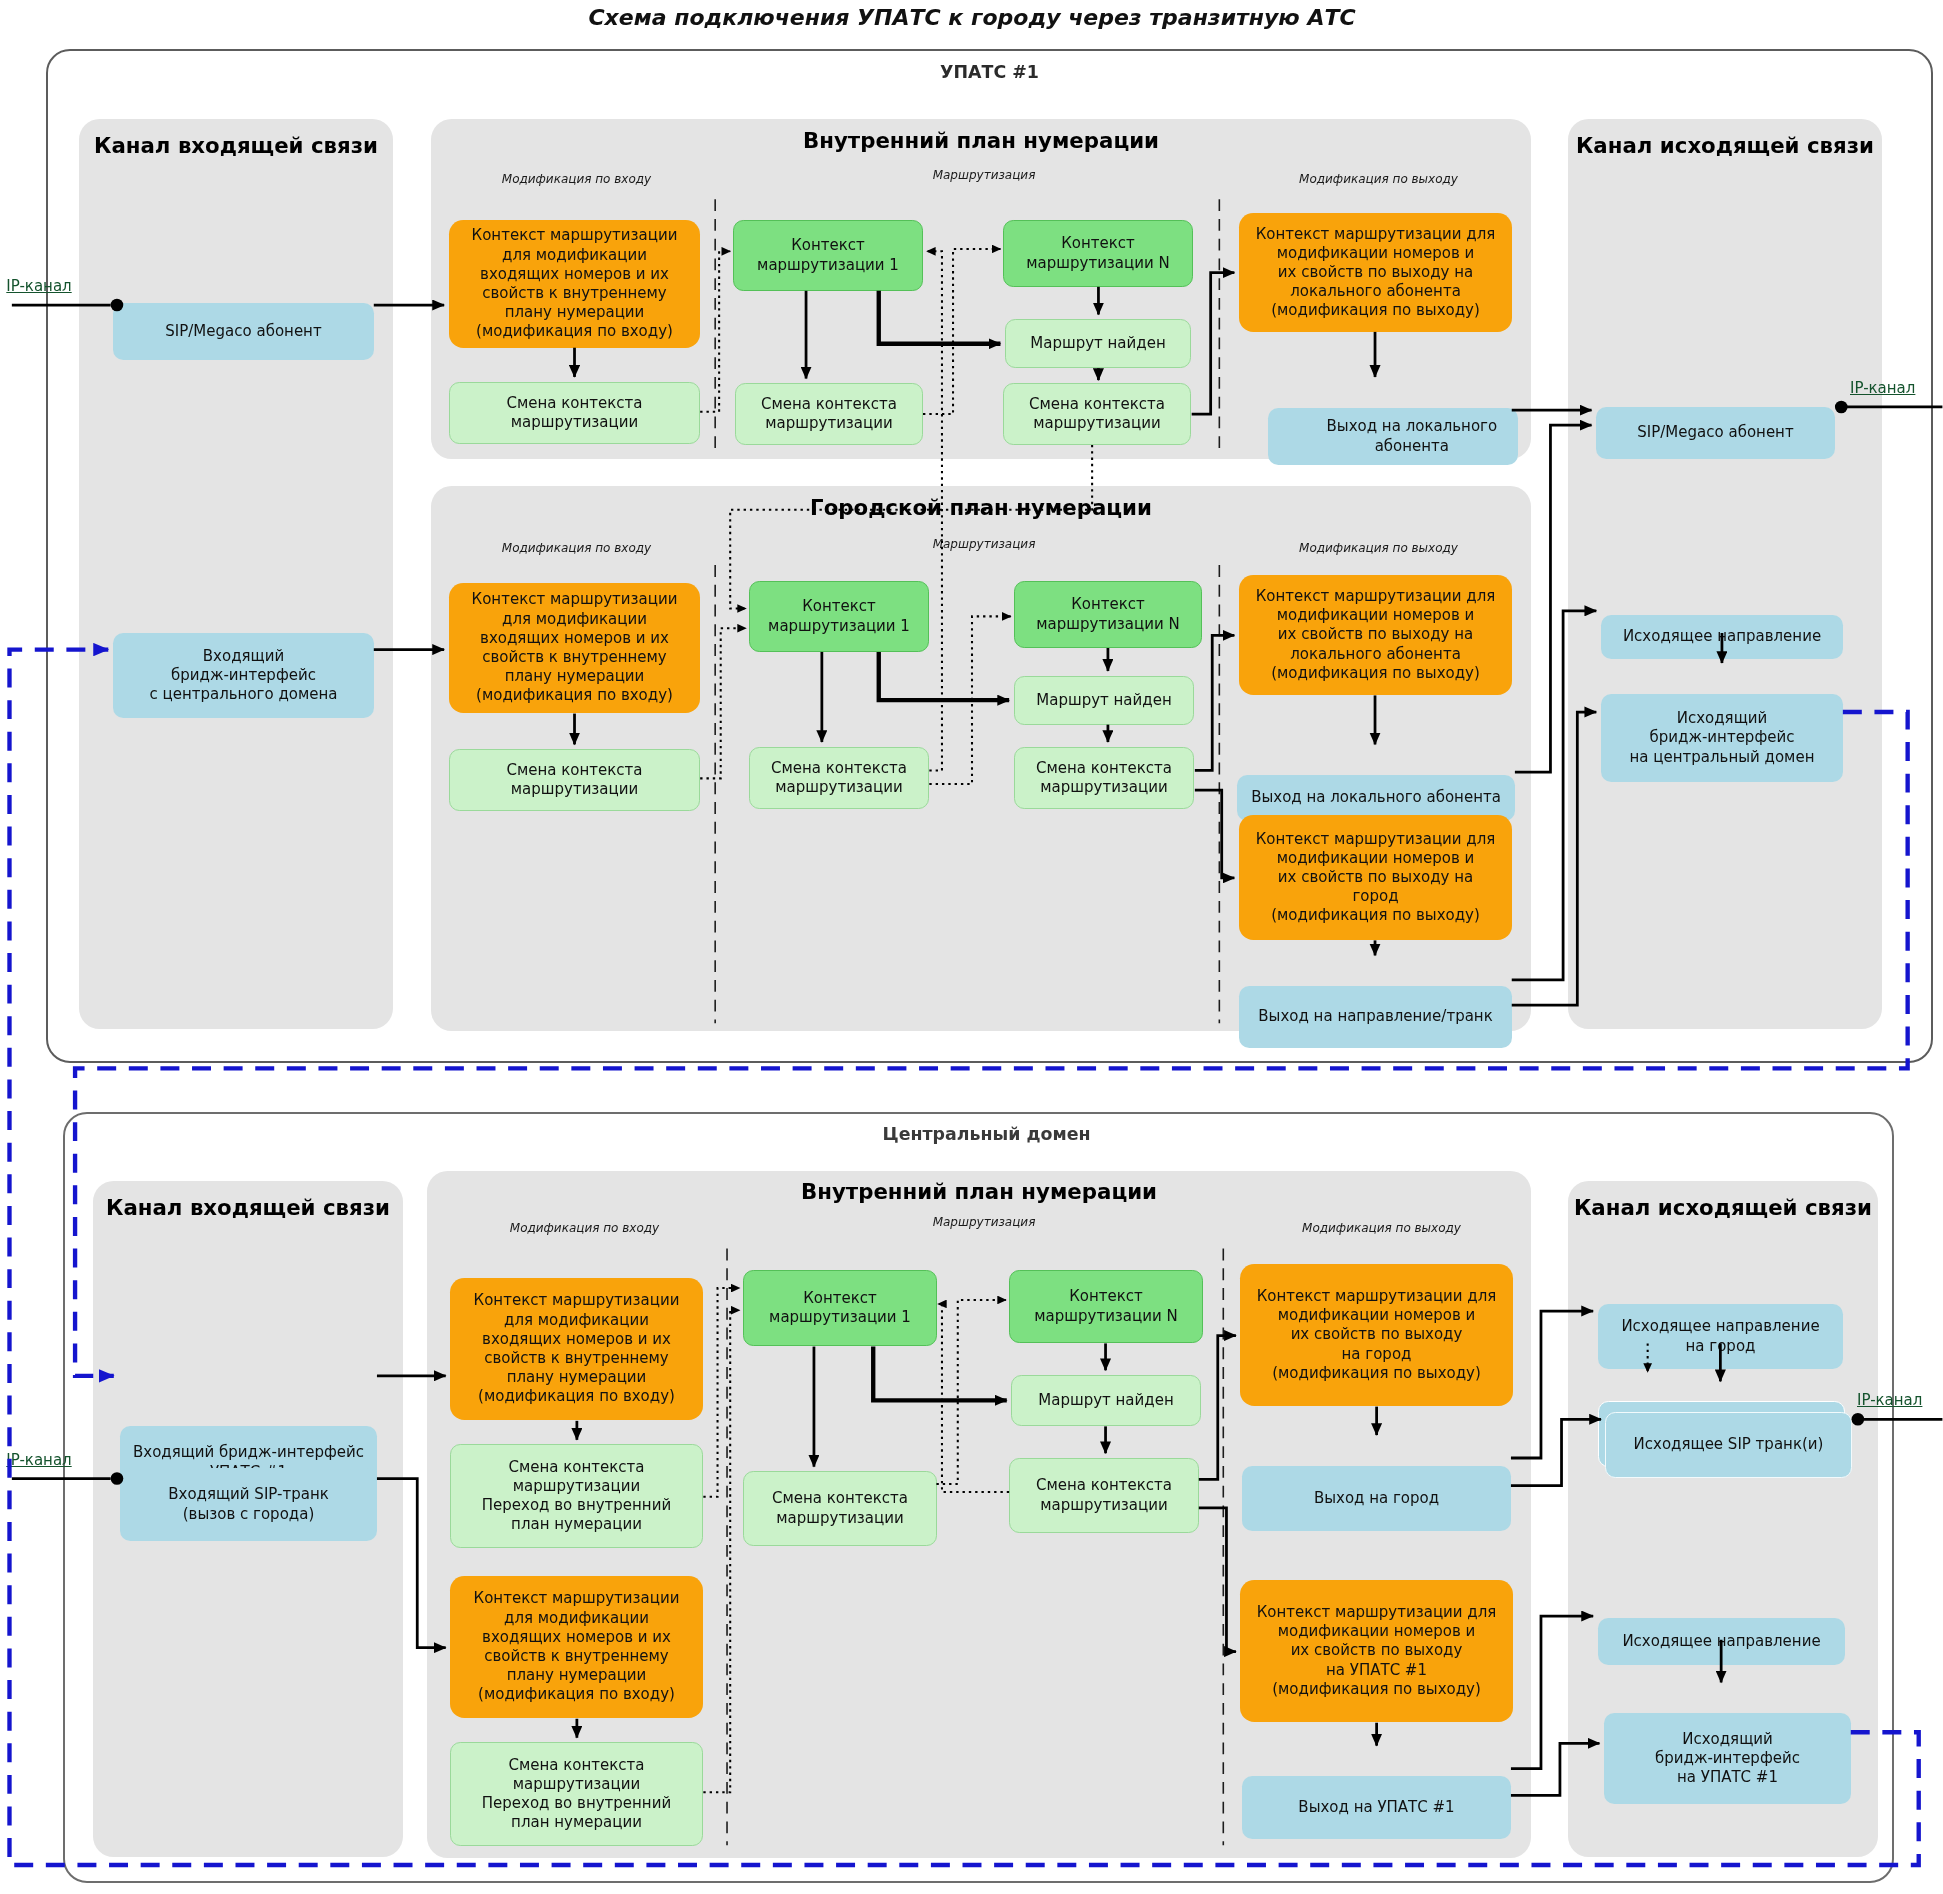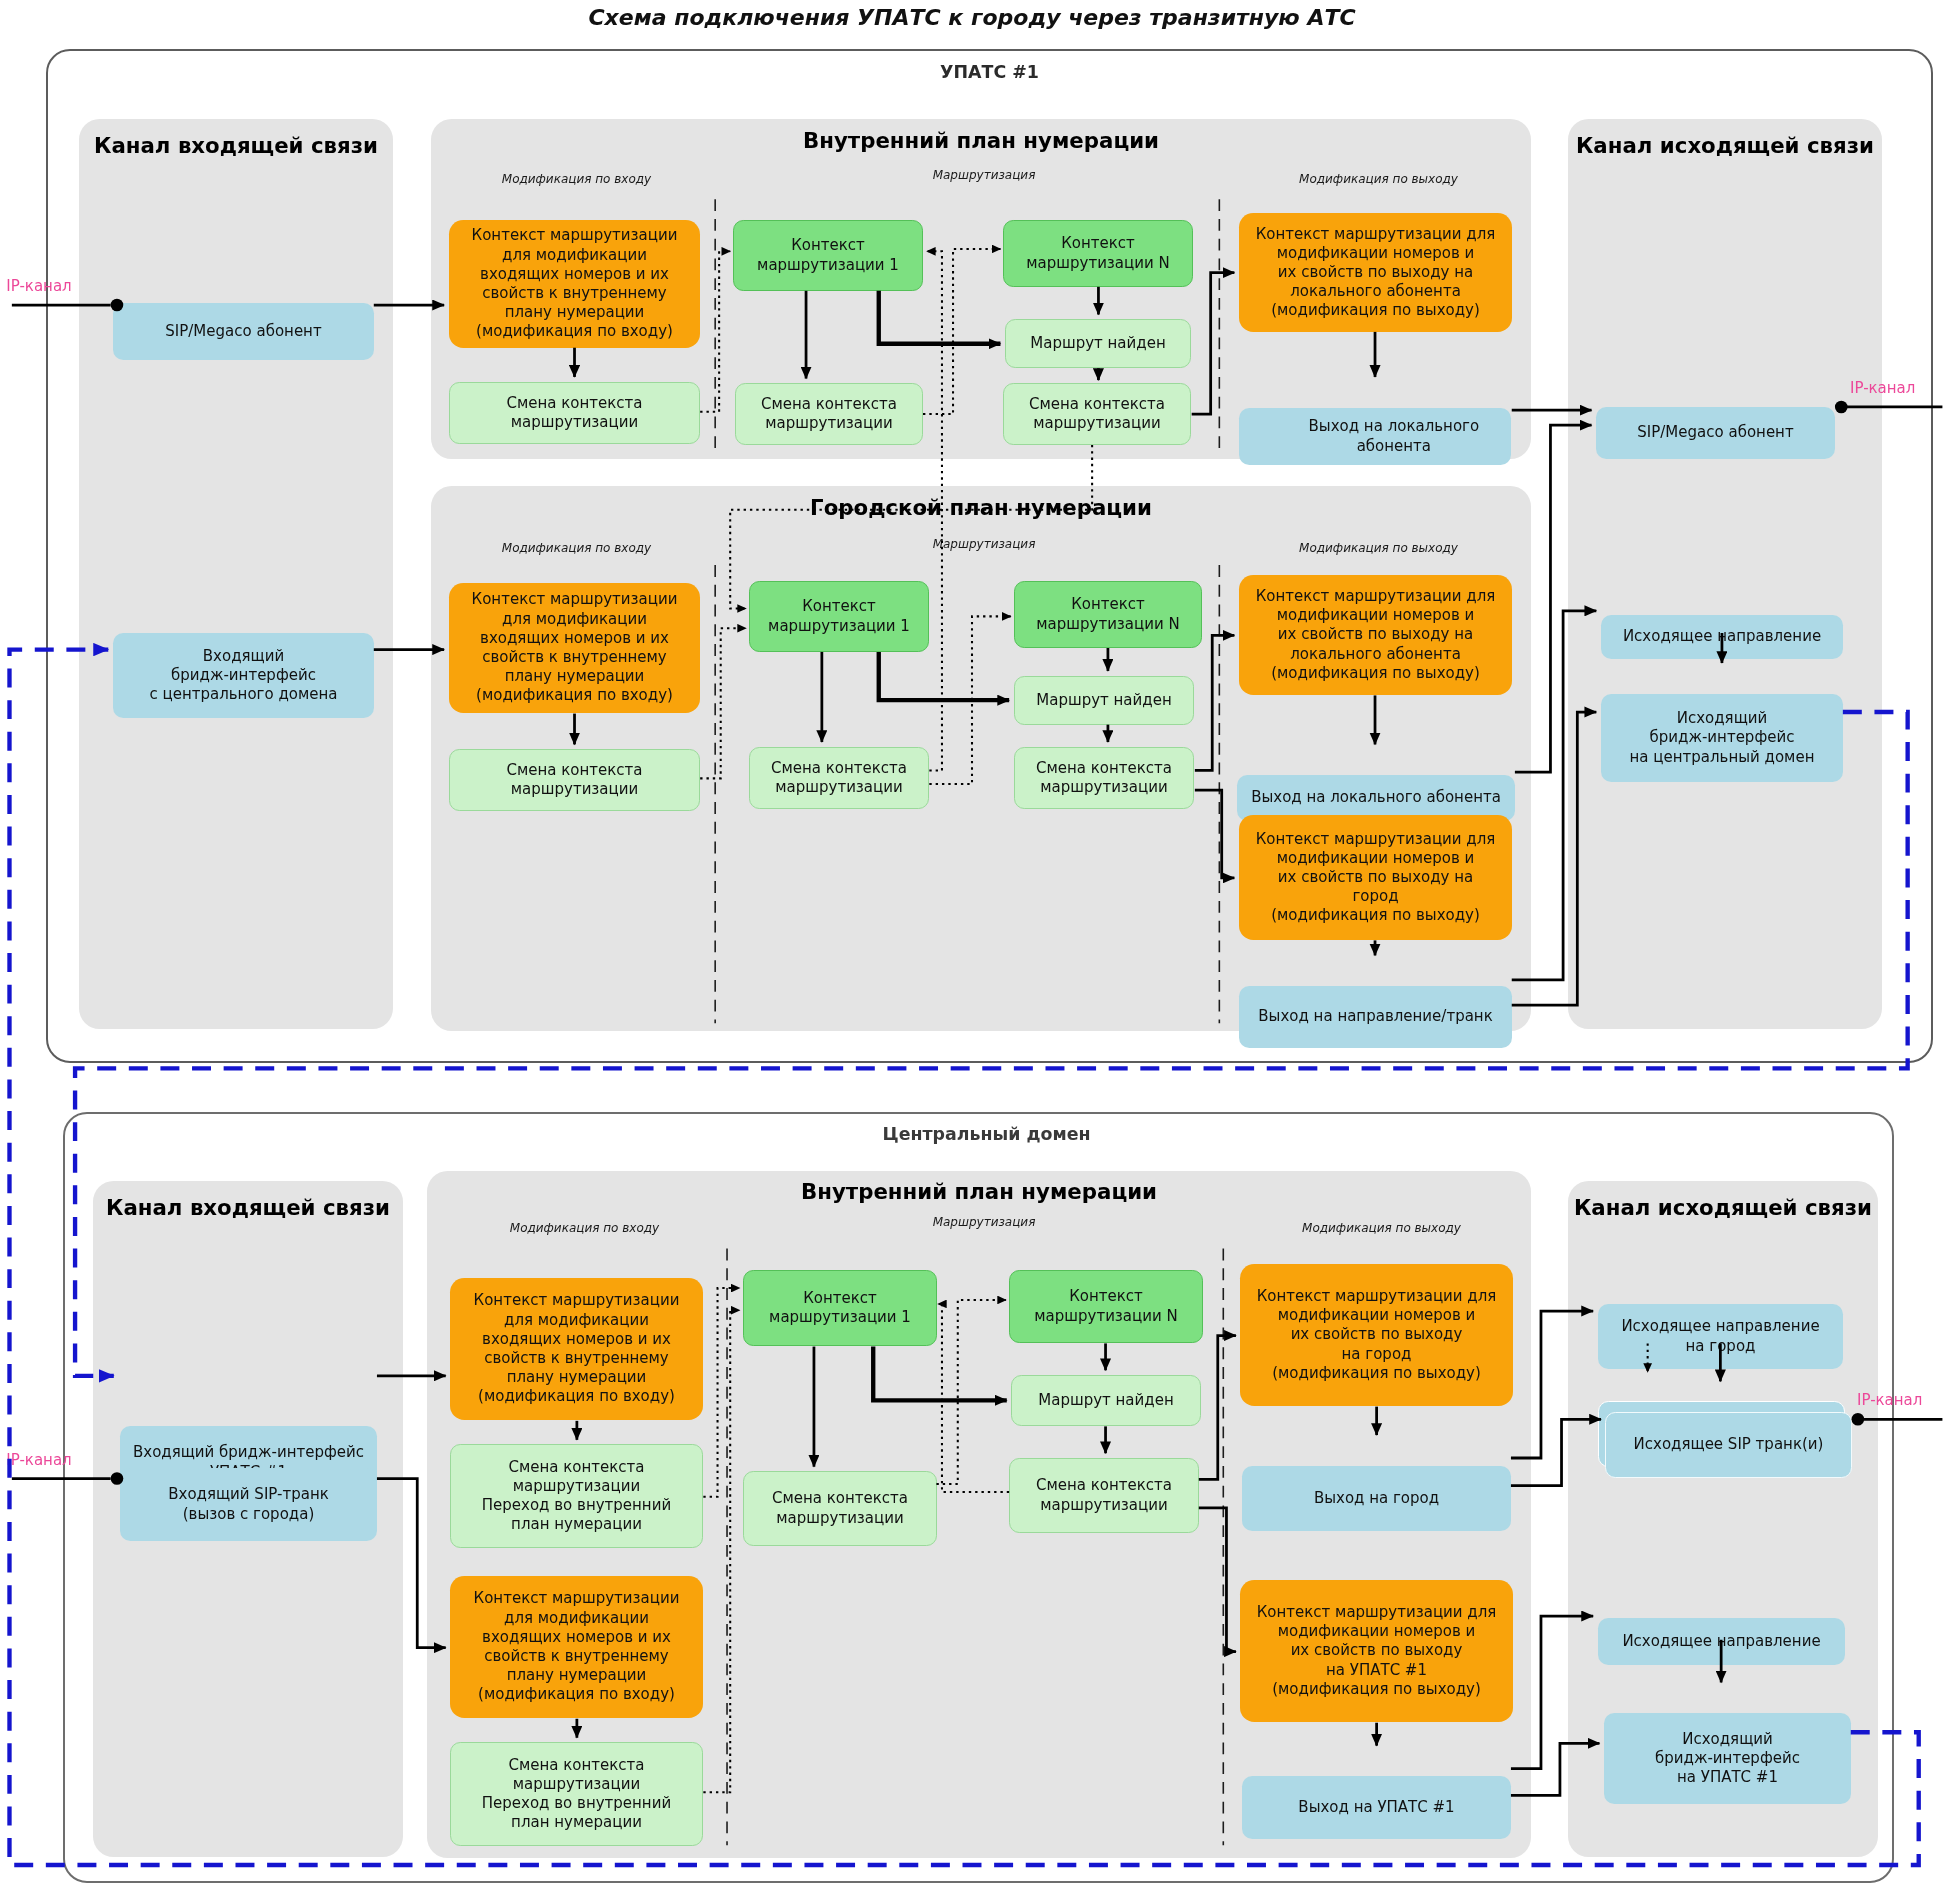--- a/index.html
+++ b/index.html
@@ -11,21 +11,21 @@
   .contlabel{text-align:center;font-weight:bold;font-size:17.4px;color:#2b2b2b;}
   .panel{background:#e4e4e4;border-radius:20.5px;}
   .phead{text-align:center;font-weight:bold;font-size:21.3px;color:#000;}
   .collbl{text-align:center;font-style:italic;font-size:12px;color:#1a1a1a;}
   .box{display:flex;align-items:center;justify-content:center;text-align:center;
        white-space:pre-line;font-size:15px;line-height:1.28;padding:3.2px 6.3px;border-radius:10.3px;}
   .orange{background:#F9A30B;border-radius:14.2px;}
   .grn{background:#7DE081;border:0.8px solid #54c058;}
   .grnl{background:#CBF2C9;border:0.8px solid #9ad99a;}
   .blue{background:#ADD9E6;margin-top:26px;}
-  .iplbl{font-size:15px;color:#ec4899;}
+  .iplbl{font-size:15px;color:#14532d;text-decoration:underline;}
   svg.overlay{position:absolute;left:0;top:0;pointer-events:none;}
 </style>
 </head>
 <body>
 
 <div class="canvas">
 
   <div class="abs title">Схема подключения УПАТС к городу через транзитную АТС</div>
 
   <div class="abs container" style="left:46px;top:49px;width:1887px;height:1014px;"></div>
@@ -68,21 +68,21 @@
   <div class="abs box grnl" style="left:1005px;top:319px;width:186px;height:49px;">Маршрут найден</div>
   <div class="abs box grnl" style="left:735px;top:383px;width:188px;height:62px;">Смена контекста
 маршрутизации</div>
   <div class="abs box grnl" style="left:1003px;top:383px;width:188px;height:62px;">Смена контекста
 маршрутизации</div>
   <div class="abs box orange" style="left:1239px;top:213px;width:273px;height:119px;">Контекст маршрутизации для
 модификации номеров и
 их свойств по выходу на
 локального абонента
 (модификация по выходу)</div>
-  <div class="abs box blue" style="left:1239px;top:382px;width:272px;height:57px;padding-left:44px;">Выход на локального
+  <div class="abs box blue" style="left:1268px;top:382px;width:250px;height:57px;padding-left:44px;">Выход на локального
 абонента</div>
 
   <div class="abs box orange" style="left:449px;top:583px;width:251px;height:130px;">Контекст маршрутизации
 для модификации
 входящих номеров и их
 свойств к внутреннему
 плану нумерации
 (модификация по входу)</div>
   <div class="abs box grnl" style="left:449px;top:749px;width:251px;height:62px;">Смена контекста
 маршрутизации</div>

